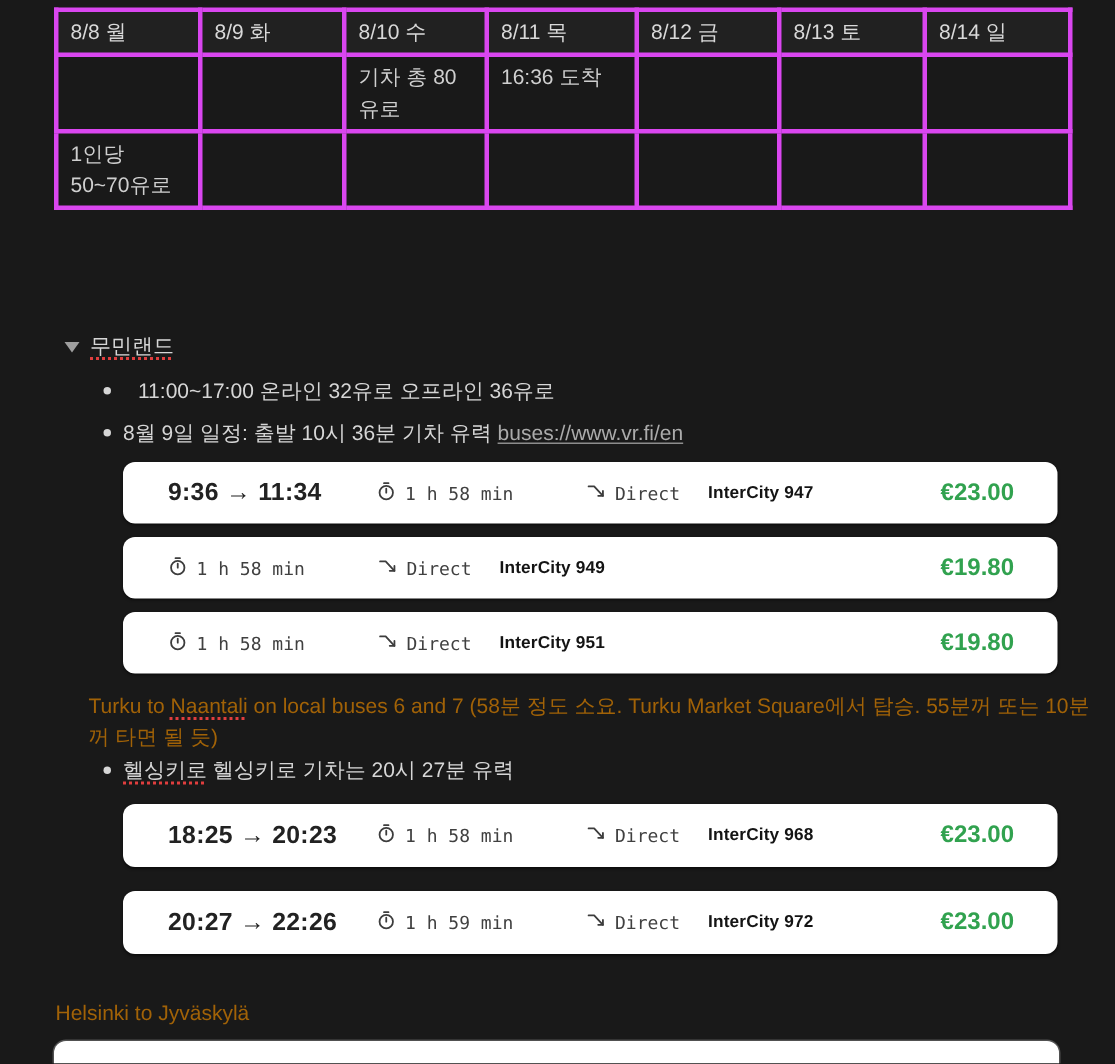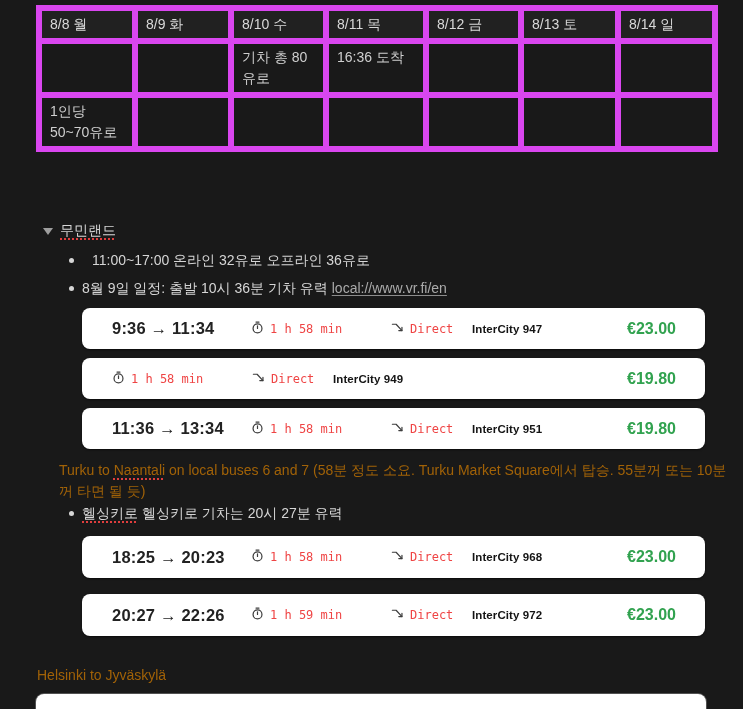--- a/index.html
+++ b/index.html
@@ -7,21 +7,21 @@
     position:relative; width:743px; height:709px; overflow:hidden;
     background:#191919; color:#d6d6d6;
     font-family:"Liberation Sans","DejaVu Sans",sans-serif; font-size:14px;
   }
   
   table.itin {
     position:absolute; left:36px; top:5px;
     border-collapse:collapse; table-layout:fixed;
   }
   table.itin th, table.itin td {
-    border:6px solid #d946ef; vertical-align:top; text-align:left;
+    border:3px solid #d946ef; vertical-align:top; text-align:left;
     padding:3px 8px 3px 8px; line-height:21px; font-size:14px; font-weight:400;
     overflow:hidden; word-break:break-word;
   }
   table.itin th { background:#212121; color:#d9d9d9; }
   table.itin td { background:#191919; color:#cfcfcf; }
   
   .toggle-row { position:absolute; left:36px; top:220px; display:flex; line-height:21px; cursor:pointer; }
   .tri-box { width:24px; display:flex; justify-content:center; }
   .tri {
     width:0; height:0; margin-top:8px;
@@ -38,21 +38,21 @@
   #group2 { top:536px; }
   #group2 .card { height:42px; margin-bottom:16px; }
   .card {
     background:#ffffff; border-radius:8px; display:flex; align-items:center;
     padding:0 29px 0 30px; box-shadow:0 1px 2px rgba(0,0,0,.55);
   }
   .card .time { width:139px; font-size:16.5px; font-weight:700; color:#222; letter-spacing:.2px; flex:none; }
   .card .dur, .card .route {
     display:flex; align-items:center; gap:6px;
     font-family:"DejaVu Sans Mono","Liberation Mono",monospace;
-    font-size:12px; color:#ef4444; flex:none;
+    font-size:12px; color:#404040; flex:none;
   }
   .card .dur { width:140px; }
   .card .route { width:81px; }
   .card .train { flex:1; font-size:11.5px; font-weight:700; color:#141414; letter-spacing:.1px; }
   .card .price { font-size:16px; font-weight:600; }
   
   .para { position:absolute; line-height:21px; color:#a16207; }
   #turku-note { left:59px; top:460px; width:679px; }
   #helsinki-heading { left:37px; top:665px; }
   #bullet-1 { top:250px;gap:10px; } #bullet-2 { top:278px; } #bullet-3 { top:503px; }
@@ -123,21 +123,21 @@
     <span class="dot-box">
         <span class="dot"></span>
       </span>
     <span id="bullet-1-text"><span>11:00~17:00 온라인 32유로 오프라인 36유로</span></span>
   </div>
 
   <div class="bullet" id="bullet-2">
     <span class="dot-box">
         <span class="dot"></span>
       </span>
-    <span id="bullet-2-text"><span>8월 9일 일정: 출발 10시 36분 기차 유력 </span><a class="link">local://www.vr.fi/en</a></span>
+    <span id="bullet-2-text"><span>8월 9일 일정: 출발 10시 36분 기차 유력 </span><a class="link">buses://www.vr.fi/en</a></span>
   </div>
 
   <div class="cards" id="group1">
       <div class="card">
         <span class="time">9:36 → 11:34</span>
         <span class="dur">
           <span><svg width="13" height="13" viewBox="0 0 14 14" fill="none" stroke="#3d3d3d" stroke-width="1.3" stroke-linecap="round">
               <circle cx="7" cy="8" r="4.8"></circle>
               <path d="M7 8 V5.2"></path>
               <path d="M5.4 1.2 h3.2"></path>
@@ -167,21 +167,20 @@
           <span><svg width="13" height="13" viewBox="0 0 14 14" fill="none" stroke="#3d3d3d" stroke-width="1.3" stroke-linecap="round" stroke-linejoin="round">
               <path d="M1.5 3.5 h4 l6.3 6.8"></path>
               <path d="M11.8 6.8 v3.5 h-3.4"></path>
             </svg></span>
           <span>Direct</span>
         </span>
         <span class="train">InterCity 949</span>
         <span class="price" style="color: rgb(49, 162, 79);">€19.80</span>
       </div>
       <div class="card">
-        <span class="time">11:36 → 13:34</span>
         <span class="dur">
           <span><svg width="13" height="13" viewBox="0 0 14 14" fill="none" stroke="#3d3d3d" stroke-width="1.3" stroke-linecap="round">
               <circle cx="7" cy="8" r="4.8"></circle>
               <path d="M7 8 V5.2"></path>
               <path d="M5.4 1.2 h3.2"></path>
             </svg></span>
           <span>1 h 58 min</span>
         </span>
         <span class="route">
           <span><svg width="13" height="13" viewBox="0 0 14 14" fill="none" stroke="#3d3d3d" stroke-width="1.3" stroke-linecap="round" stroke-linejoin="round">

